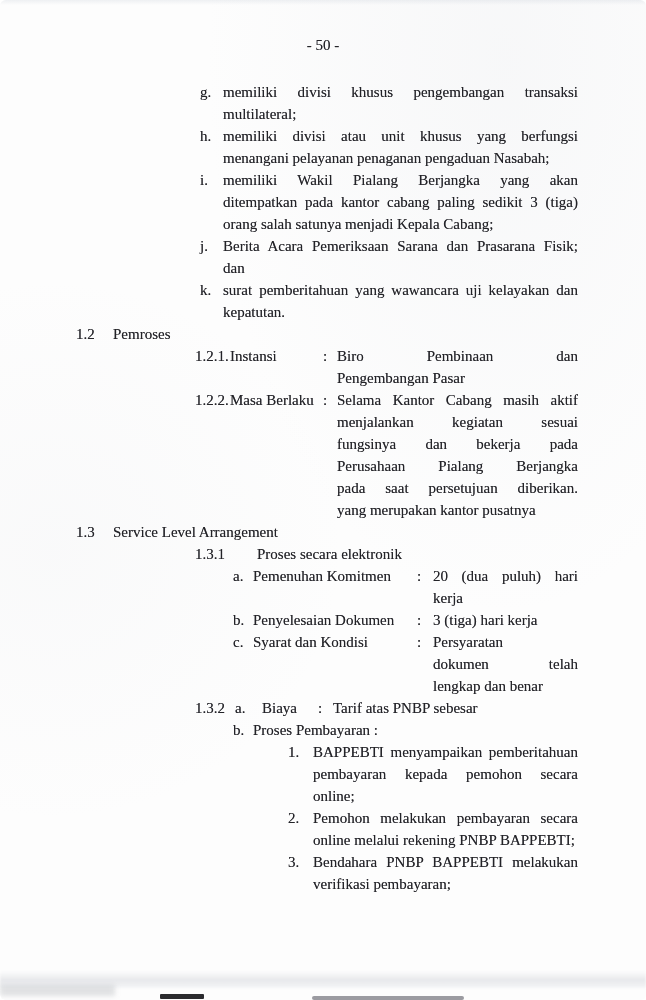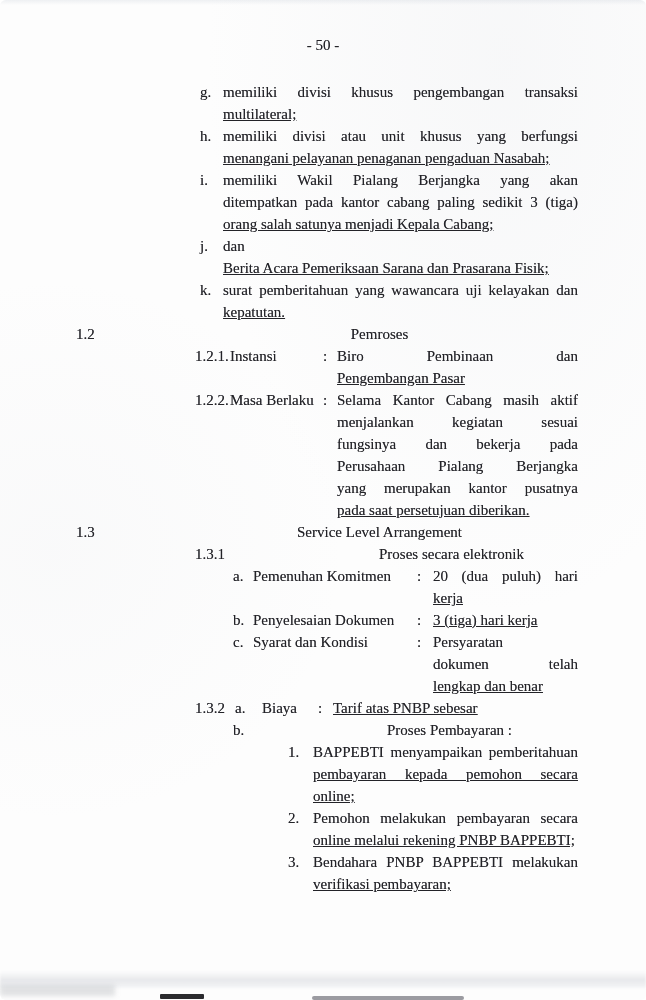--- a/index.html
+++ b/index.html
@@ -22,25 +22,25 @@
     text-shadow: 0 0 0.5px rgba(35,35,42,0.55);
     border-radius: 6px;
   }
 
   .doc { padding-top: 34px; }
 
   .pageno { text-align: center; }
 
   .row { display: flex; align-items: flex-start; }
   .col { flex: 0 0 auto; }
-  .fill { flex: 1 1 auto; min-width: 0; text-align: center; }
+  .fill { flex: 1 1 auto; min-width: 0; }
 
   
   .jl > div { text-align: justify; text-align-last: justify; }
-  .jl > div:last-child { text-align-last: left; text-decoration: underline; }
+  .jl > div:last-child { text-align-last: left; }
 
   
   .li        { margin-left: 200px; width: 378px; }
   .li .mark  { width: 23px; }
   .li .body  { width: 355px; }
 
   
   .h2row      { margin-left: 76px; }
   .h2row .num { width: 37px; }
   .it { }
@@ -129,22 +129,22 @@
         <div class="col mark">i.</div>
         <div class="body jl">
             <div>memiliki Wakil Pialang Berjangka yang akan</div>
             <div>ditempatkan pada kantor cabang paling sedikit 3 (tiga)</div>
             <div>orang salah satunya menjadi Kepala Cabang;</div>
           </div>
       </div>
       <div class="row li">
         <div class="col mark">j.</div>
         <div class="body jl">
+            <div>Berita Acara Pemeriksaan Sarana dan Prasarana Fisik;</div>
             <div>dan</div>
-            <div>Berita Acara Pemeriksaan Sarana dan Prasarana Fisik;</div>
           </div>
       </div>
       <div class="row li">
         <div class="col mark">k.</div>
         <div class="body jl">
             <div>surat pemberitahuan yang wawancara uji kelayakan dan</div>
             <div>kepatutan.</div>
           </div>
       </div>
     </div>
@@ -166,22 +166,22 @@
 
     <div class="row kv12">
       <div class="col num">1.2.2.</div>
       <div class="col label">Masa Berlaku</div>
       <div class="col colon">:</div>
       <div class="col val jl">
           <div>Selama Kantor Cabang masih aktif</div>
           <div>menjalankan kegiatan sesuai</div>
           <div>fungsinya dan bekerja pada</div>
           <div>Perusahaan Pialang Berjangka</div>
+          <div>pada saat persetujuan diberikan.</div>
           <div>yang merupakan kantor pusatnya</div>
-          <div>pada saat persetujuan diberikan.</div>
         </div>
     </div>
 
     <div class="row h2row">
       <div class="col num">1.3</div>
       <div class="fill it">Service Level Arrangement</div>
     </div>
 
     <div class="row h131">
       <div class="col num">1.3.1</div>

